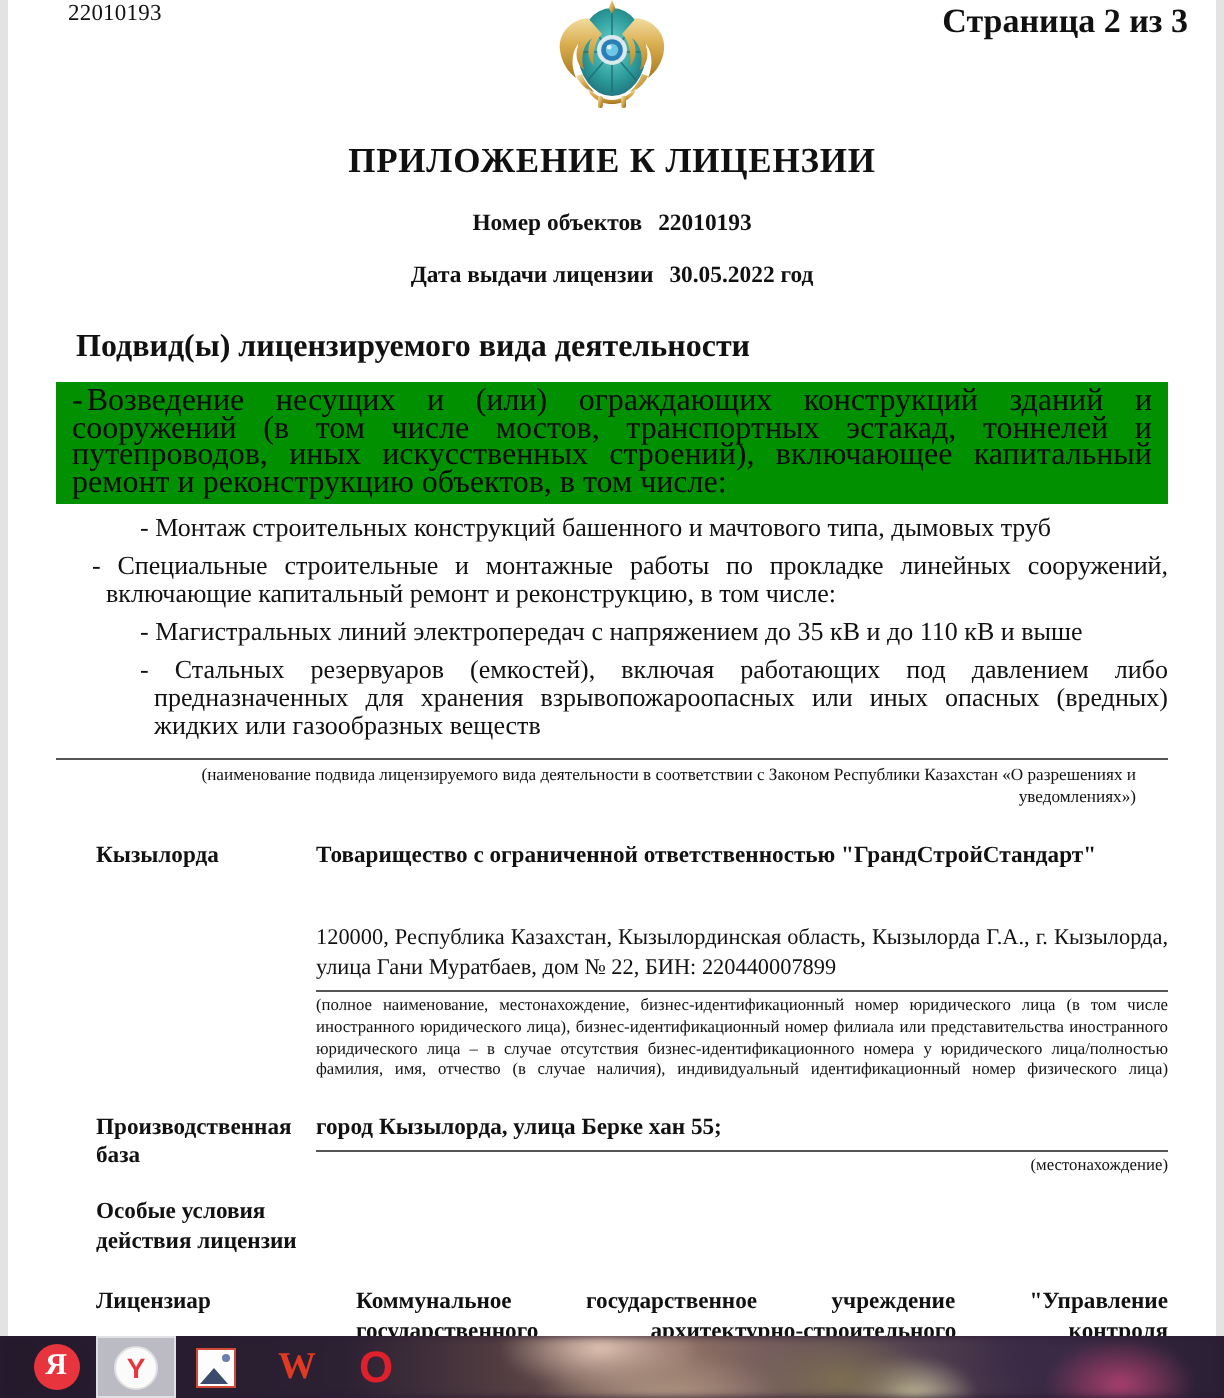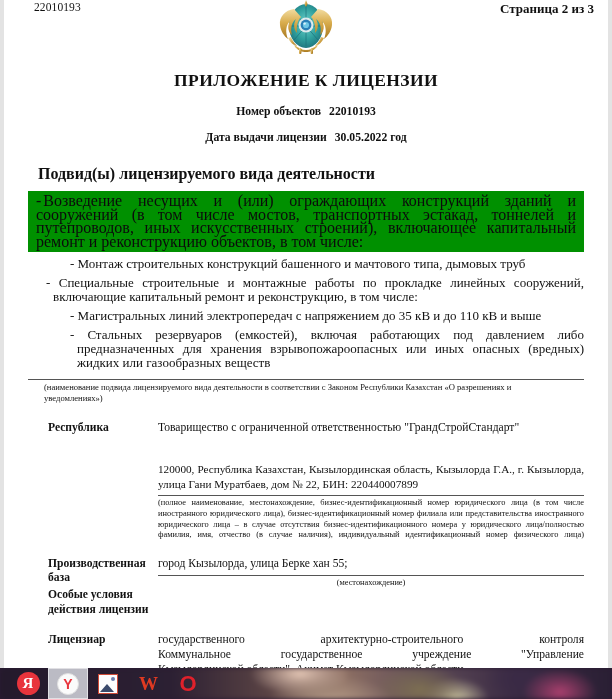--- a/index.html
+++ b/index.html
@@ -46,21 +46,21 @@
   }
   .hdr-left {
     position: absolute;
     left: 30px; top: 1px;
     font-size: 11.5px;
     letter-spacing: .1px;
   }
   .hdr-right {
     position: absolute;
     right: 14px; top: 1px;
-    font-size: 13px;
+    font-size: 17px;
     font-weight: bold;
   }
   .emblem {
     position: absolute;
     left: 50%;
     transform: translateX(-50%);
     top: 0px;
     width: 64px; height: 54px;
   }
 
@@ -125,61 +125,61 @@
 
   
   .cap-rule {
     margin: 9px 24px 0 24px;
     border-top: 1.1px solid #555;
   }
   .cap-text {
     margin: 2px 40px 16px 40px;
     font-size: 8.6px;
     line-height: 11.4px;
-    text-align: left;
+    text-align: right;
   }
 
   
   .field {
     position: relative;
     margin: 0 24px;
     display: flex;
   }
   .field .lbl {
     width: 130px;
     flex: 0 0 130px;
     font-size: 11.6px;
     font-weight: bold;
     line-height: 14.6px;
     padding-left: 20px;
   }
   .field .body { flex: 1 1 auto; }
 
   .val-bold {
     font-size: 11.6px;
-    font-weight: normal;
+    font-weight: bold;
     line-height: 14.8px;
     text-align: justify;
   }
   .val-plain {
     font-size: 11.2px;
     line-height: 15px;
     text-align: justify;
   }
   .rule {
     border-top: 1.1px solid #555;
     margin-top: 3px;
   }
   .fine {
     font-size: 8.4px;
     line-height: 10.6px;
     text-align: justify;
     margin-top: 2px;
   }
-  .fine.center { text-align: center; }
+  .fine.center { text-align: right; }
 
   
   .stretch {
     text-align: justify;
     text-align-last: justify;
   }
   .stretch.last-left { text-align-last: left; }
 
   
   #taskbar {
@@ -361,50 +361,50 @@
         <li class="lvl2">-&nbsp;<span>Монтаж строительных конструкций башенного и мачтового типа, дымовых труб</span></li>
         <li class="lvl1">-&nbsp;<span>Специальные строительные и монтажные работы по прокладке линейных сооружений, включающие капитальный ремонт и реконструкцию, в том числе:</span></li>
         <li class="lvl2">-&nbsp;<span>Магистральных линий электропередач с напряжением до 35 кВ и до  110 кВ и выше</span></li>
         <li class="lvl2">-&nbsp;<span>Стальных резервуаров (емкостей), включая работающих под давлением либо предназначенных для хранения взрывопожароопасных или иных опасных (вредных) жидких или газообразных веществ</span></li>
       </ul>
 
       <div class="cap-rule"></div>
       <div class="cap-text">(наименование подвида лицензируемого вида деятельности в соответствии с Законом Республики Казахстан «О разрешениях и уведомлениях»)</div>
 
       <div class="field" style="margin-top:16px;">
-        <div class="lbl">Республика</div>
+        <div class="lbl">Кызылорда</div>
         <div class="body">
           <div class="val-bold stretch last-left">Товарищество с ограниченной ответственностью "ГрандСтройСтандарт"</div>
           <div class="val-plain" style="margin-top:27px;">120000, Республика Казахстан, Кызылординская область, Кызылорда Г.А., г. Кызылорда, улица Гани Муратбаев, дом № 22, БИН: 220440007899</div>
           <div class="rule"></div>
           <div class="fine stretch">(полное наименование, местонахождение, бизнес-идентификационный номер юридического лица (в том числе иностранного юридического лица), бизнес-идентификационный номер филиала или представительства иностранного юридического лица – в случае отсутствия бизнес-идентификационного номера у юридического лица/полностью фамилия, имя, отчество (в случае наличия), индивидуальный идентификационный номер физического лица)</div>
         </div>
       </div>
 
       <div class="field" style="margin-top:16px;">
         <div class="lbl" style="padding-left:20px;">Производственная база</div>
         <div class="body">
           <div class="val-bold">город Кызылорда, улица Берке хан 55;</div>
           <div class="rule"></div>
           <div class="fine center">(местонахождение)</div>
         </div>
       </div>
 
-      <div class="field" style="">
+      <div class="field" style="margin-top:11px;">
         <div class="lbl">
           <div>Особые условия</div>
           <div>действия лицензии</div>
         </div>
       </div>
 
-      <div class="field" style="margin-top:16px;">
+      <div class="field" style="margin-top:16px;gap:20px;">
         <div class="lbl">Лицензиар</div>
         <div class="body">
+          <div class="val-bold stretch">Коммунальное государственное учреждение "Управление</div>
           <div class="val-bold stretch">государственного архитектурно-строительного контроля</div>
-          <div class="val-bold stretch">Коммунальное государственное учреждение "Управление</div>
           <div class="val-bold stretch last-left">Кызылординской области". Акимат Кызылординской области.</div>
 
         </div>
       </div>
 
     </div>
   </div>
 
   <div id="taskbar">
     <div class="tb-bg"></div>

